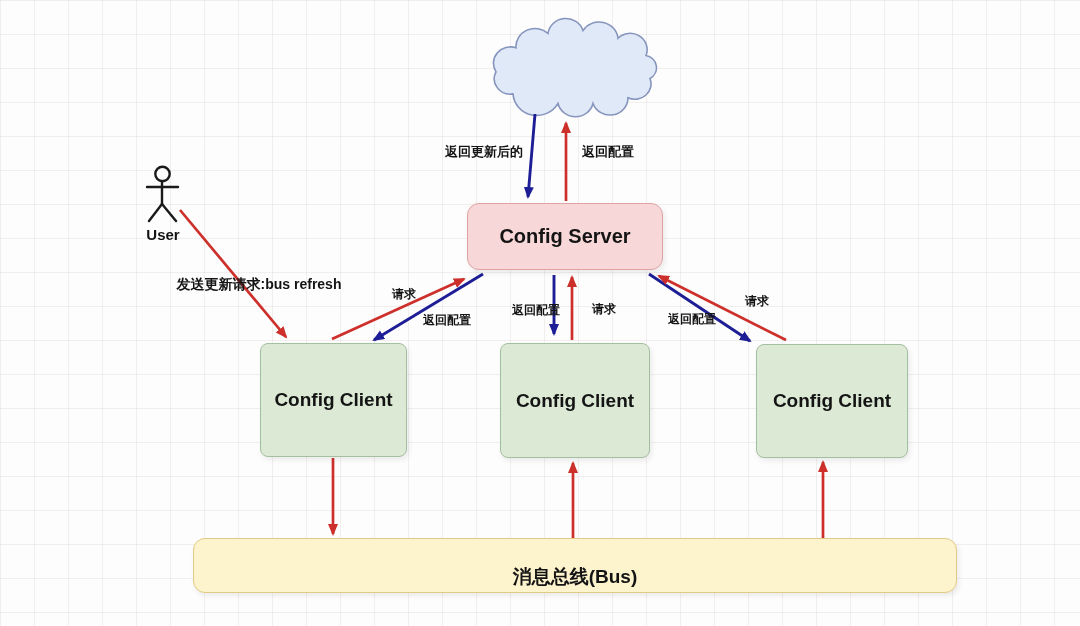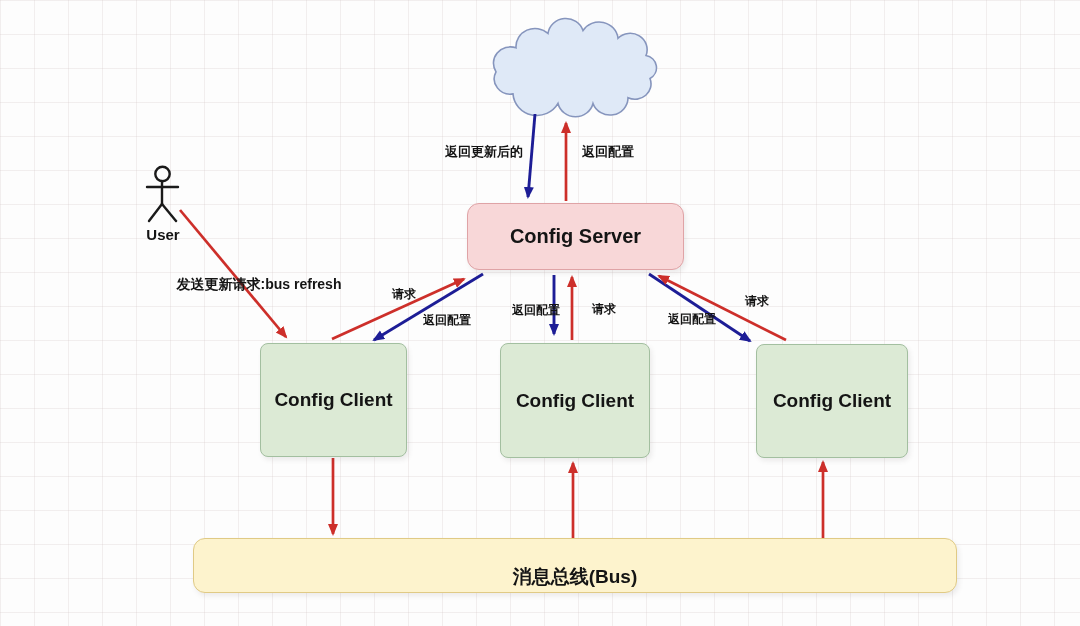--- a/index.html
+++ b/index.html
@@ -33,21 +33,21 @@
   .layer { position:absolute; left:0; top:0; }
 
   .node {
     position:absolute;
     display:flex; align-items:center; justify-content:center;
     font-weight:700; color:var(--ink);
     box-sizing:border-box;
     box-shadow:2px 3px 5px rgba(90,80,80,0.10);
   }
   .server {
-    left:467px; top:203px; width:217px; height:67px;
+    left:467px; top:203px; width:196px; height:67px;
     background:var(--server-fill);
     border:1.6px solid var(--server-border);
     border-radius:12px;
     font-size:20px;
   }
   .client {
     background:var(--client-fill);
     border:1.6px solid var(--client-border);
     border-radius:8px;
     font-size:19px;

